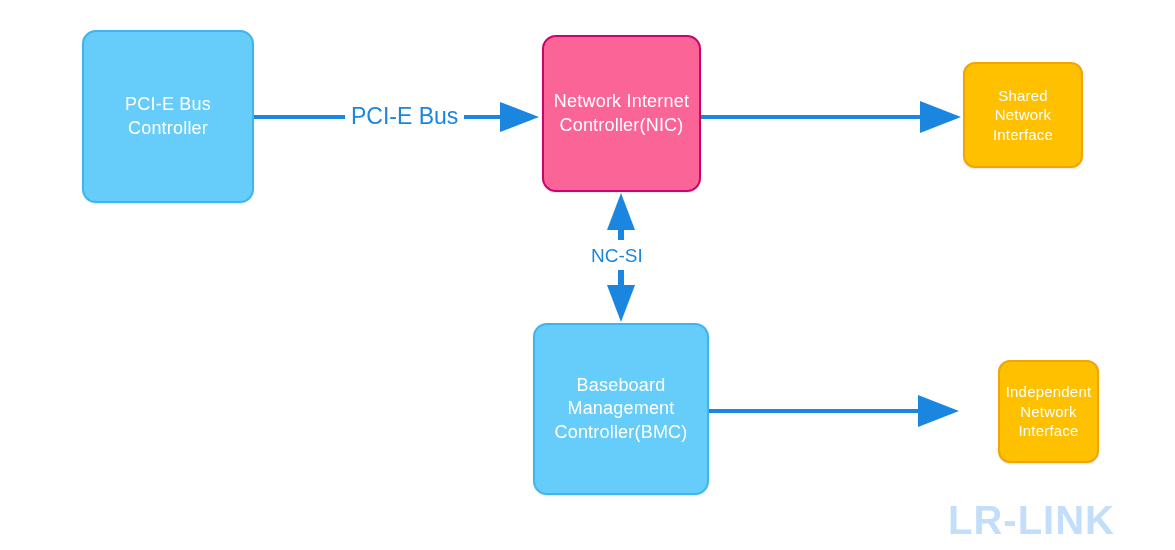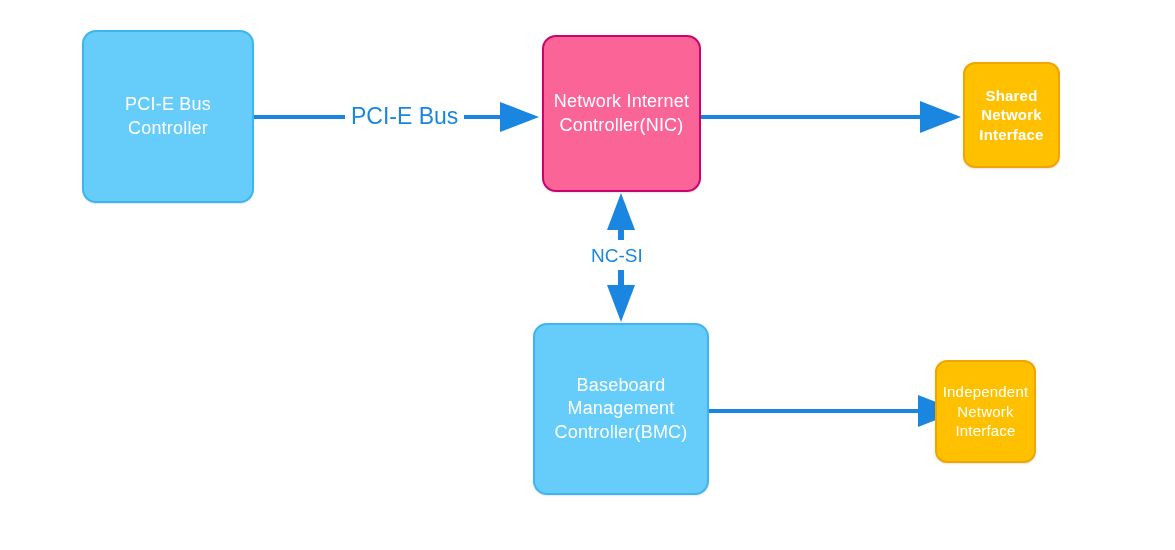--- a/index.html
+++ b/index.html
@@ -52,22 +52,22 @@
   .node-amber {
     background: #ffc000;
     border: 2px solid #f0a500;
     border-radius: 12px;
     font-size: 15px;
     box-shadow: 0 1px 2px rgba(0,0,0,0.10);
   }
   #node-pcie-bus-controller { left: 82px;  top: 30px;  width: 172px; height: 173px; }
   #node-nic               { left: 542px; top: 35px;  width: 159px; height: 157px; }
   #node-bmc               { left: 533px; top: 323px; width: 176px; height: 172px; }
-  #node-shared-iface      { left: 963px; top: 62px;  width: 97px;  height: 106px; font-weight: bold; }
-  #node-independent-iface { left: 935px; top: 360px; width: 101px; height: 103px; }
+  #node-shared-iface      { left: 963px; top: 62px;  width: 120px;  height: 106px; }
+  #node-independent-iface { left: 998px; top: 360px; width: 101px; height: 103px; }
 
   .edge-label {
     position: absolute;
     color: #1a86e0;
     font-family: "Liberation Sans", sans-serif;
     white-space: nowrap;
   }
   #label-pcie-bus {
     left: 345px;
     top: 103px;
@@ -149,14 +149,15 @@
   <div class="node node-amber" id="node-independent-iface">
     <span>Independent
 Network
 Interface</span>
   </div>
 
   <div class="edge-label" id="label-pcie-bus">PCI-E Bus</div>
 
   <div class="edge-label" id="label-nc-si">NC-SI</div>
 
+  <div id="watermark-lr-link">LR-LINK</div>
 
 </div>
 
 </body></html>

